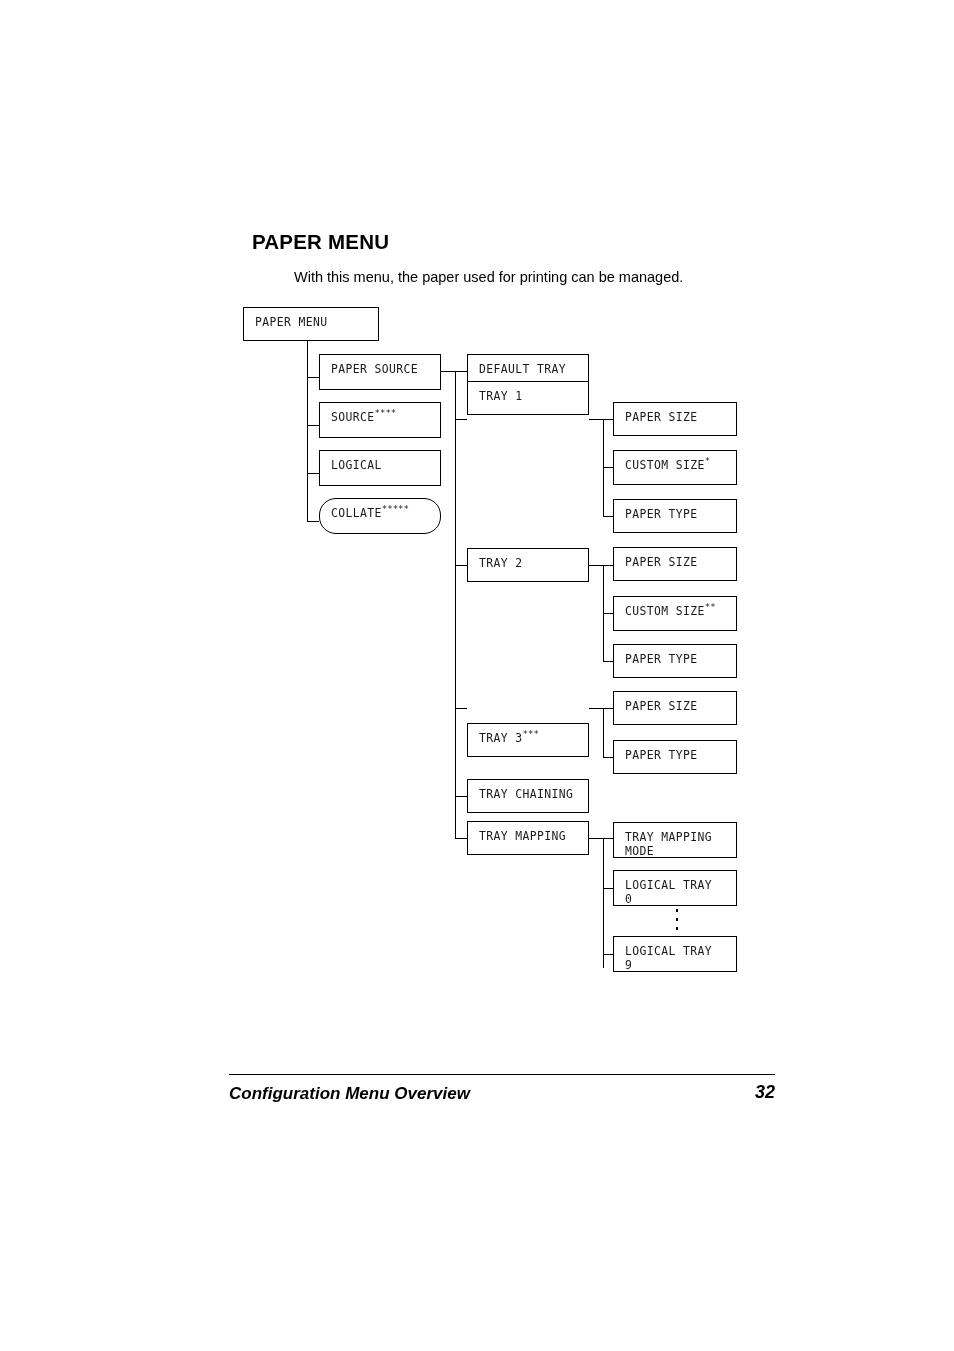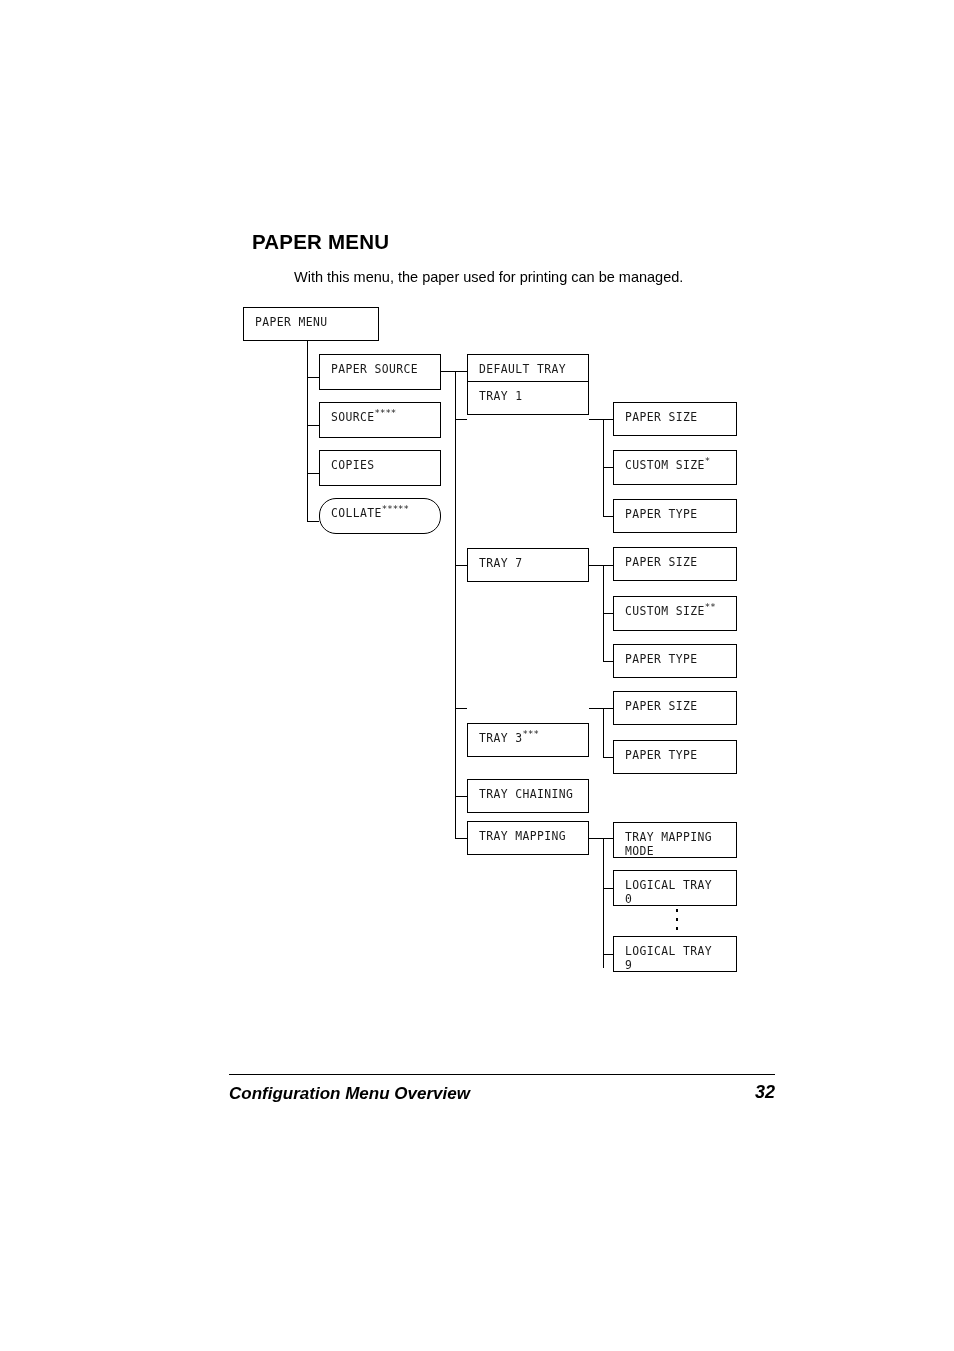--- a/index.html
+++ b/index.html
@@ -137,21 +137,21 @@
     <span class="node-label"><span>PAPER SOURCE</span><sup></sup></span>
   </div>
   <div class="hline" style="left:307px; top:377px; width:12px;"></div>
 
   <div class="node" style="left:319px; top:402px; width:122px; height:36px;">
     <span class="node-label"><span>SOURCE</span><sup>****</sup></span>
   </div>
   <div class="hline" style="left:307px; top:425px; width:12px;"></div>
 
   <div class="node" style="left:319px; top:450px; width:122px; height:36px;">
-    <span class="node-label"><span>COPIES</span><sup></sup></span>
+    <span class="node-label"><span>LOGICAL</span><sup></sup></span>
   </div>
   <div class="hline" style="left:307px; top:473px; width:12px;"></div>
 
   <div class="node" style="left:319px; top:498px; width:122px; height:36px;border-radius:17px;">
     <span class="node-label"><span>COLLATE</span><sup>*****</sup></span>
   </div>
   <div class="hline" style="left:307px; top:521px; width:12px;"></div>
 
   <div class="vline" style="left:455px; top:371px; height:467px;"></div>
   <div class="hline" style="left:441px; top:371px; width:14px;"></div>
@@ -160,21 +160,21 @@
     <span class="node-label"><span>DEFAULT TRAY</span><sup></sup></span>
   </div>
   <div class="hline" style="left:455px; top:371px; width:12px;"></div>
 
   <div class="node" style="left:467px; top:381px; width:122px; height:34px;">
     <span class="node-label"><span>TRAY 1</span><sup></sup></span>
   </div>
   <div class="hline" style="left:455px; top:419px; width:12px;"></div>
 
   <div class="node" style="left:467px; top:548px; width:122px; height:34px;">
-    <span class="node-label"><span>TRAY 7</span><sup></sup></span>
+    <span class="node-label"><span>TRAY 2</span><sup></sup></span>
   </div>
   <div class="hline" style="left:455px; top:565px; width:12px;"></div>
 
   <div class="node" style="left:467px; top:723px; width:122px; height:34px;">
     <span class="node-label"><span>TRAY 3</span><sup>***</sup></span>
   </div>
   <div class="hline" style="left:455px; top:708px; width:12px;"></div>
 
   <div class="node" style="left:467px; top:779px; width:122px; height:34px;">
     <span class="node-label"><span>TRAY CHAINING</span><sup></sup></span>

